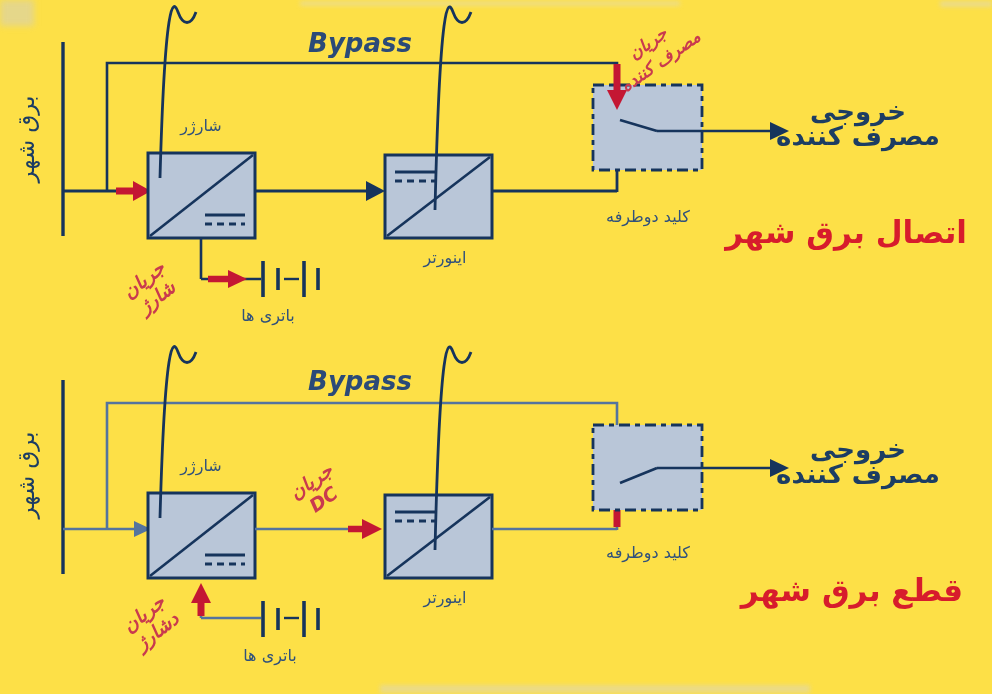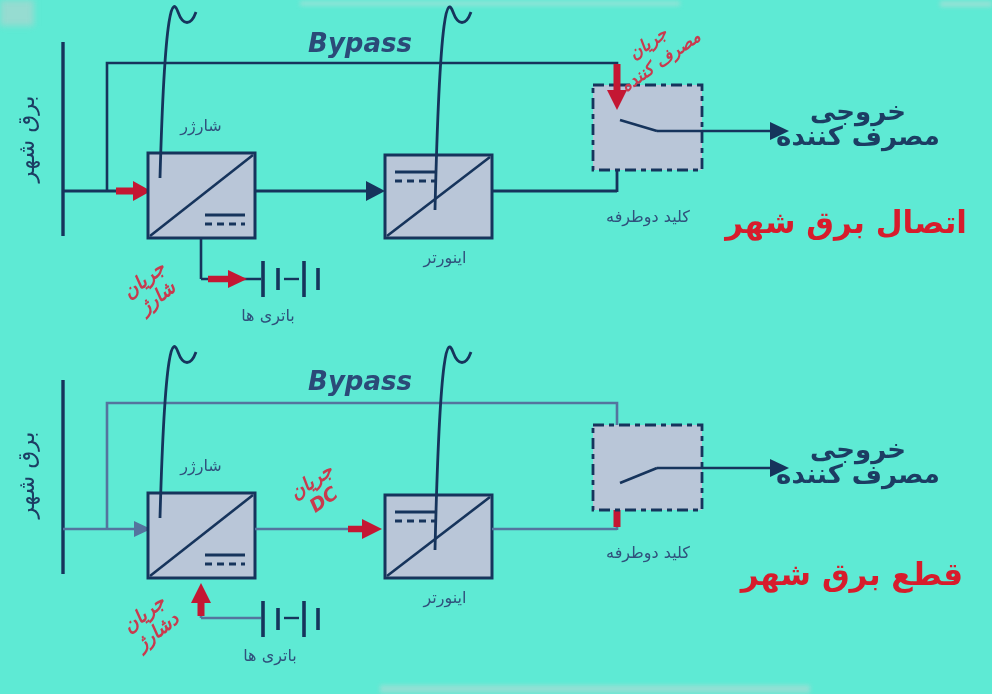--- a/index.html
+++ b/index.html
@@ -1,17 +1,17 @@
 <!DOCTYPE html>
 <html lang="fa"><head>
 <meta charset="utf-8">
 <style>
   html,body{margin:0;padding:0;background:#ffffff;}
   .stage{
-    position:relative;width:992px;height:694px;background:#5eead4;overflow:hidden;
+    position:relative;width:992px;height:694px;background:#fde047;overflow:hidden;
     font-family:"DejaVu Sans","Liberation Sans",sans-serif;
   }
   .stage svg{position:absolute;left:0;top:0;}
   .lbl{position:absolute;text-align:center;white-space:nowrap;}
   .dlabel{color:#30517c;font-size:16px;direction:rtl;}
   .srclabel{
     color:#1c3d63;font-size:23px;direction:rtl;width:130px;
     transform:rotate(-90deg);transform-origin:center center;
   }
   .bypass{color:#2b4a78;font-size:26px;font-weight:bold;font-style:italic;width:124px;}
@@ -137,41 +137,41 @@
   <div class="lbl bypass" style="left:298px;top:28px;">Bypass</div>
   <div class="lbl srclabel" style="left:-39px;top:126px;" dir="rtl">برق شهر</div>
   <div class="lbl dlabel" style="left:151px;top:116px;width:100px;" dir="rtl">شارژر</div>
   <div class="lbl dlabel" style="left:395px;top:248px;width:100px;" dir="rtl">اینورتر</div>
   <div class="lbl dlabel" style="left:218px;top:306px;width:100px;" dir="rtl">باتری ها</div>
   <div class="lbl dlabel" style="left:580px;top:207px;width:136px;" dir="rtl">کلید دوطرفه</div>
   <div class="lbl outlbl" style="left:758px;top:99px;" dir="rtl">
     <div>خروجی</div>
     <div>مصرف کننده</div>
   </div>
-  <div class="lbl mode" style="left:767px;top:204px;" dir="rtl">اتصال برق شهر</div>
+  <div class="lbl mode" style="left:767px;top:214px;" dir="rtl">اتصال برق شهر</div>
   <div class="lbl hand" style="left:588px;top:30px;width:132px;transform:rotate(-35deg);font-size:17px;">
     <div>جریان</div>
     <div>مصرف کننده</div>
   </div>
   <div class="lbl hand" style="left:104px;top:266px;width:92px;transform:rotate(-38deg);font-size:19px;">
     <div>جریان</div>
     <div>شارژ</div>
   </div>
 
   <div class="lbl bypass" style="left:298px;top:366px;">Bypass</div>
   <div class="lbl srclabel" style="left:-39px;top:462px;" dir="rtl">برق شهر</div>
   <div class="lbl dlabel" style="left:151px;top:456px;width:100px;" dir="rtl">شارژر</div>
   <div class="lbl dlabel" style="left:395px;top:588px;width:100px;" dir="rtl">اینورتر</div>
   <div class="lbl dlabel" style="left:220px;top:646px;width:100px;" dir="rtl">باتری ها</div>
   <div class="lbl dlabel" style="left:580px;top:543px;width:136px;" dir="rtl">کلید دوطرفه</div>
   <div class="lbl outlbl" style="left:758px;top:437px;" dir="rtl">
     <div>خروجی</div>
     <div>مصرف کننده</div>
   </div>
-  <div class="lbl mode" style="left:763px;top:556px;" dir="rtl">قطع برق شهر</div>
+  <div class="lbl mode" style="left:763px;top:572px;" dir="rtl">قطع برق شهر</div>
   <div class="lbl hand" style="left:272px;top:468px;width:90px;transform:rotate(-35deg);font-size:19px;">
     <div>جریان</div>
     <div>DC</div>
   </div>
   <div class="lbl hand" style="left:102px;top:600px;width:96px;transform:rotate(-38deg);font-size:19px;">
     <div>جریان</div>
     <div>دشارژ</div>
   </div>
 
 </div>

